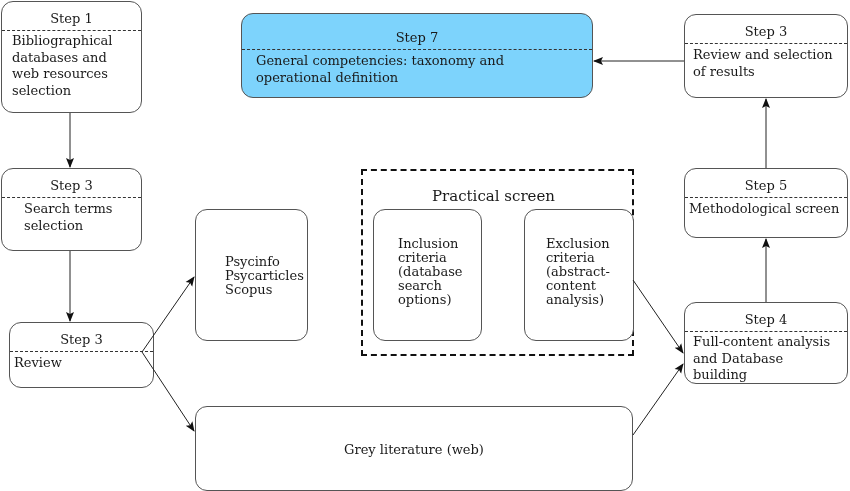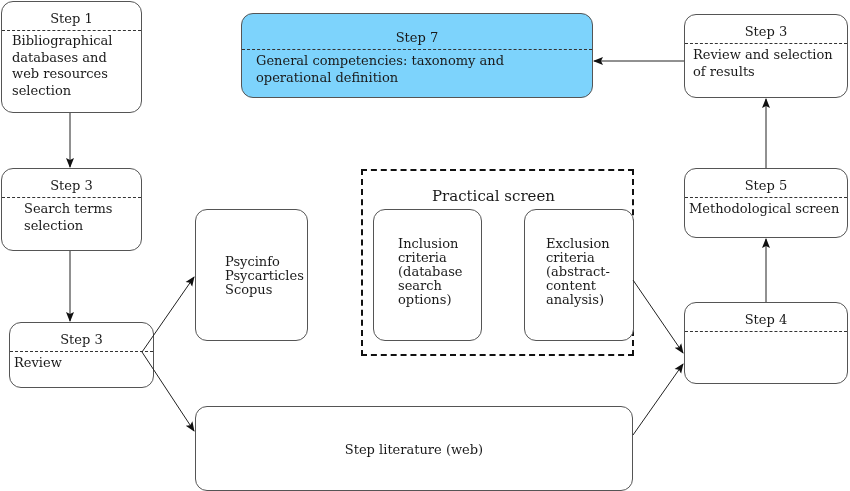--- a/index.html
+++ b/index.html
@@ -37,21 +37,21 @@
 
 <div class="box" style="left:195px; top:209px; width:113px; height:132px;">
   <div class="plain" style="position:absolute; left:29px; top:45px;">
     <div>Psycinfo</div>
     <div>Psycarticles</div>
     <div>Scopus</div>
   </div>
 </div>
 
 <div class="box" style="left:195px; top:406px; width:438px; height:85px;">
-  <div class="plain" style="position:absolute; left:0; right:0; top:36px; text-align:center;">Step literature (web)</div>
+  <div class="plain" style="position:absolute; left:0; right:0; top:36px; text-align:center;">Grey literature (web)</div>
 </div>
 
 <div class="dashed-frame" style="left:361px; top:169px; width:273px; height:187px;">
   <div class="frame-title">Practical screen</div>
 </div>
 <div class="box" style="left:373px; top:209px; width:109px; height:132px;">
   <div class="plain" style="position:absolute; left:24px; right:8px; top:27px;">Inclusion criteria (database search options)</div>
 </div>
 <div class="box" style="left:524px; top:209px; width:110px; height:132px;">
   <div class="plain" style="position:absolute; left:21px; right:6px; top:27px;">Exclusion criteria (abstract-content analysis)</div>
@@ -67,20 +67,21 @@
   <div class="step-body" style="padding:3px 8px 0 8px;">Review and selection of results</div>
 </div>
 
 <div class="box" style="left:684px; top:168px; width:164px; height:70px;">
   <div class="step-head">Step 5</div>
   <div class="step-body">Methodological screen</div>
 </div>
 
 <div class="box" style="left:684px; top:302px; width:164px; height:82px;">
   <div class="step-head">Step 4</div>
+  <div class="step-body" style="padding:2px 8px 0 8px;">Full-content analysis and Database building</div>
 </div>
 
 <svg class="arrows" viewBox="0 0 850 491">
   <defs>
     <marker id="ah" markerWidth="10" markerHeight="10" refX="9" refY="5" orient="auto" markerUnits="userSpaceOnUse">
       <path d="M0,1 L10,5 L0,9 L2,5 Z" fill="#111"></path>
     </marker>
   </defs>
   <line x1="70" y1="113" x2="70" y2="167" marker-end="url(#ah)"></line>
   <line x1="70" y1="251" x2="70" y2="321" marker-end="url(#ah)"></line>

